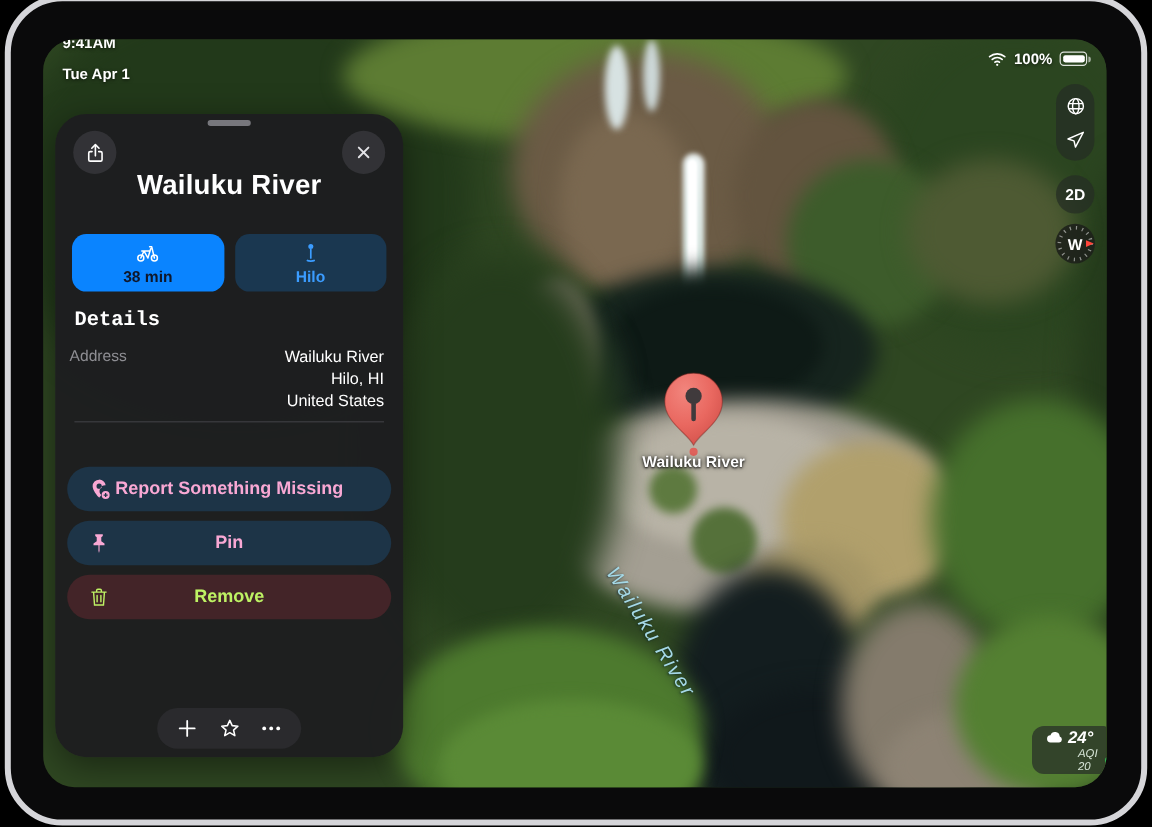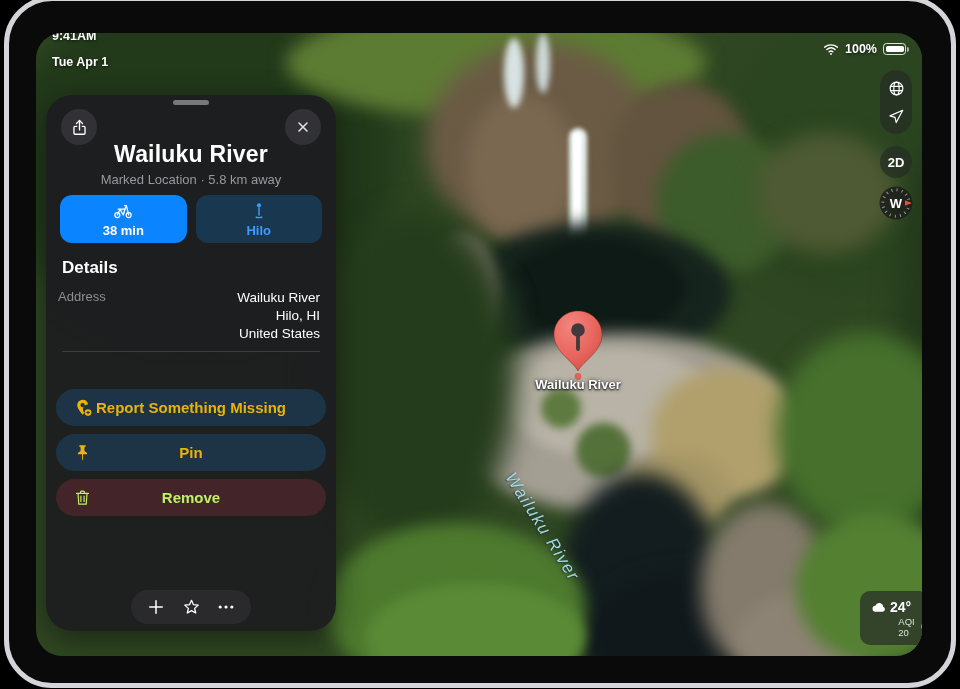--- a/index.html
+++ b/index.html
@@ -42,28 +42,28 @@
     background:rgba(68,68,72,.55); display:flex; align-items:center; justify-content:center; cursor:pointer; }
   .card-title { position:absolute; top:46px; left:0; right:0; text-align:center;
     font-size:23px; font-weight:700; letter-spacing:.2px; }
   .card-sub { position:absolute; top:77px; left:0; right:0; text-align:center;
     font-size:13px; color:#98989e; }
   .actions { position:absolute; top:100px; left:14px; right:14px; height:48px;
     display:flex; gap:9px; }
   .action { flex:1; border-radius:12px; display:flex; flex-direction:column;
     align-items:center; justify-content:center; gap:2px; background:#1a3750;
     color:#3b9cff; font-size:13px; font-weight:600; cursor:pointer; }
-  .action.primary { background:#0a84ff; color:#ffffff; }
-  .details-h { position:absolute; top:163px; left:16px; font-size:17px; font-weight:700; }
+  .action.primary { background:#0a84ff; color:#0f172a; }
+  .details-h { position:absolute; top:163px; left:16px; font-size:17px; font-weight:700;font-family:Liberation Mono, monospace; }
   .kv { position:absolute; left:12px; right:16px; display:flex; justify-content:space-between; }
   .kv .k { color:#8e8e93; font-size:13px; }
   .kv .v { color:#fff; font-size:13.5px; text-align:right; line-height:18px; }
   .divider { position:absolute; top:256px; left:16px; right:16px; height:1px; background:#3d3d41; }
   .list-btn { position:absolute; left:10px; right:10px; height:37px; border-radius:19px;
-    background:#1d3447; color:#eab308; font-size:15px; font-weight:600;
+    background:#1d3447; color:#f9a8d4; font-size:15px; font-weight:600;
     display:flex; align-items:center; justify-content:center; cursor:pointer; }
   .list-btn .ic { position:absolute; left:17px; top:50%; transform:translateY(-50%); display:flex; }
   .list-btn.danger { background:#432428; color:#bef264; }
   .toolbar { position:absolute; bottom:7px; left:50%; transform:translateX(-50%);
     width:120px; height:34px; border-radius:17px; background:#2a2a2d;
     display:flex; align-items:center; justify-content:space-evenly; }
   .tool { display:flex; align-items:center; justify-content:center; cursor:pointer; }
 
   
   .pin-wrap { position:absolute; left:514px; top:276px; width:56px; height:72px; cursor:pointer; }
@@ -80,24 +80,24 @@
     border-radius:16px; background:rgba(38,45,36,.75); display:flex; flex-direction:column;
     align-items:center; justify-content:space-evenly; }
   .ctl-2d { position:absolute; left:844px; top:113px; width:32px; height:32px; border-radius:50%;
     background:rgba(38,45,36,.75); color:#fff; font-size:13px; font-weight:700;
     display:flex; align-items:center; justify-content:center; cursor:pointer; }
   .ctl-compass { position:absolute; left:843px; top:153px; width:34px; height:34px; cursor:pointer; }
   .ctl-compass span { position:absolute; inset:0; display:flex; align-items:center; justify-content:center;
     color:#fff; font-size:13px; font-weight:700; }
 
   
-  .weather { position:absolute; right:0; bottom:11px; width:62px; height:54px;
+  .weather { position:absolute; right:0; bottom:11px; width:62px; height:40px;
     background:rgba(42,52,40,.8); border-radius:10px 2px 2px 10px;
     display:flex; flex-direction:column; align-items:center; justify-content:center;
-    gap:1px; cursor:pointer; }
+    gap:1px; cursor:pointer;font-style:italic; }
   .w-row1 { display:flex; align-items:center; gap:3px; color:#fff; font-size:14px; font-weight:700; }
   .w-row2 { display:flex; align-items:center; gap:4px; color:#d6e4d6; font-size:9.5px;margin-left:40px; }
   .aqi-dot { width:5px; height:5px; border-radius:50%; background:#30d158; }
 </style>
 </head>
 <body>
 
 <div class="stage">
   <div class="bezel"></div>
 
@@ -221,21 +221,20 @@
           <path d="M8.5 10.5h-2A1.5 1.5 0 0 0 5 12v7a1.5 1.5 0 0 0 1.5 1.5h11A1.5 1.5 0 0 0 19 19v-7a1.5 1.5 0 0 0-1.5-1.5h-2"></path>
         </svg>
       </div>
       <div class="round-btn" style="right:15px">
         <svg width="16" height="16" viewBox="0 0 24 24" stroke="#e2e2e6" stroke-width="2.4" stroke-linecap="round">
           <path d="M6 6l12 12M18 6L6 18"></path>
         </svg>
       </div>
 
       <div class="card-title">Wailuku River</div>
-      <div class="card-sub">Marked Location · 5.8 km away</div>
 
       <div class="actions">
         <div class="action primary">
           <svg width="20" height="20" viewBox="0 0 24 24" fill="none" stroke="#fff" stroke-width="1.5" stroke-linecap="round" stroke-linejoin="round">
             <circle cx="5.2" cy="16.8" r="3"></circle>
               <circle cx="18.8" cy="16.8" r="3"></circle>
             <path d="M5.2 16.8l3.2-7h6.2M8.4 9.8H6.2M8.4 9.8l3.9 7M12.3 16.8l2.8-9.3M14 5.6h2.1l2.7 11.2"></path>
           </svg>
           <span>38 min</span>
         </div>

